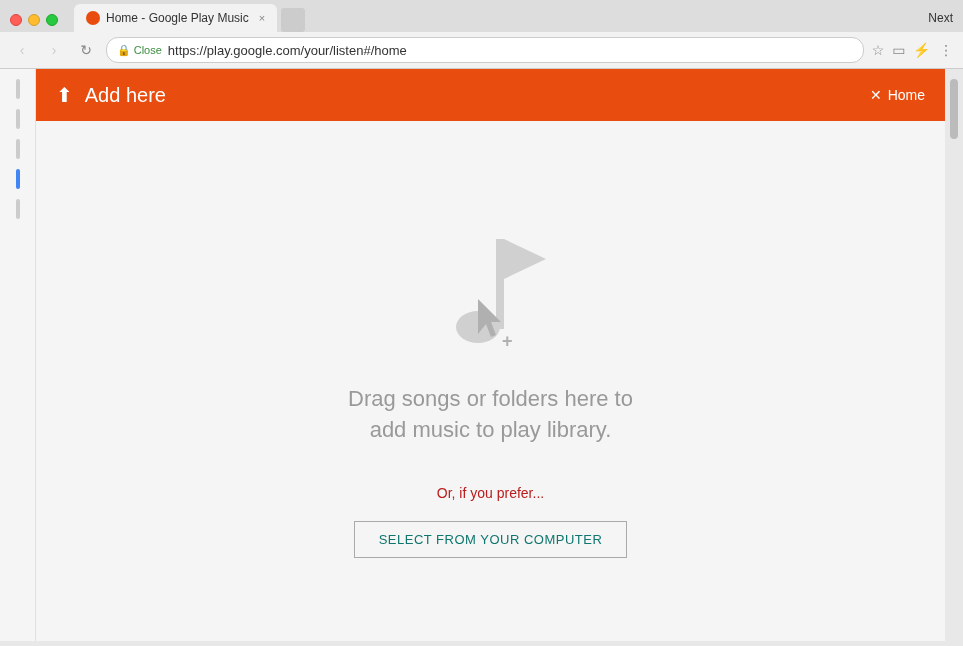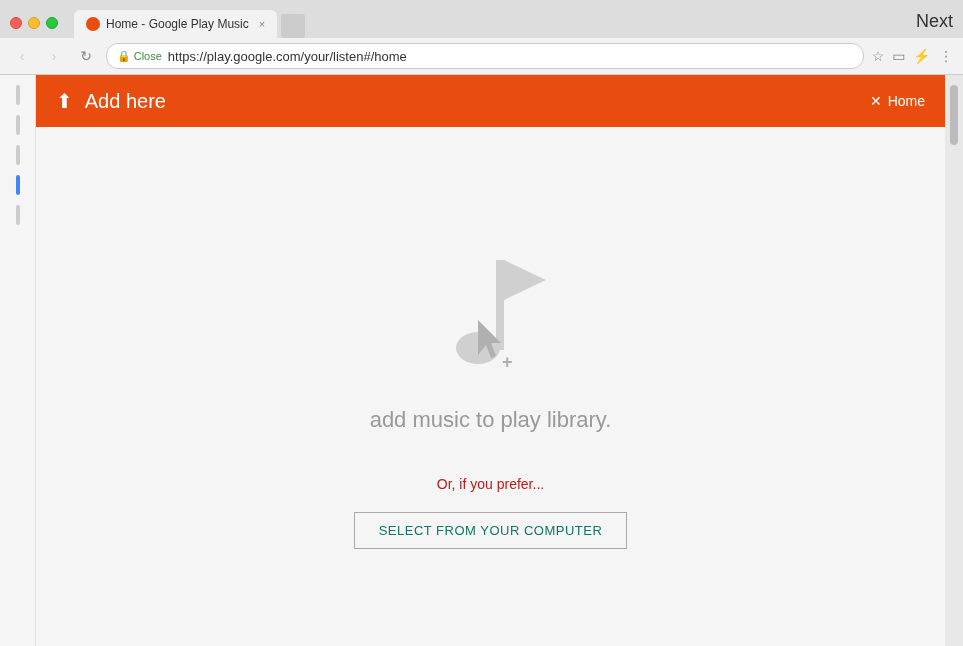--- a/index.html
+++ b/index.html
@@ -14,21 +14,21 @@
     
     .browser-chrome {
       background: #f2f2f2;
       border-bottom: 1px solid #ccc;
     }
 
     .title-bar {
       display: flex;
       align-items: center;
       padding: 8px 10px 0 10px;
-      height: 38px;
+      height: 32px;
       background: #ddd;
     }
 
     .traffic-lights {
       display: flex;
       gap: 6px;
       margin-right: 12px;
     }
 
     .traffic-light {
@@ -82,21 +82,21 @@
       display: flex;
       align-items: center;
       justify-content: center;
       font-size: 14px;
       color: #555;
       margin-left: 4px;
     }
 
     .next-label {
       margin-left: auto;
-      font-size: 18px;
+      font-size: 12px;
       color: #333;
       padding-bottom: 4px;
     }
 
     .address-bar {
       display: flex;
       align-items: center;
       padding: 6px 10px;
       gap: 8px;
       background: #f2f2f2;
@@ -370,20 +370,21 @@
 
           <polygon points="78,30 120,50 78,70" fill="#d0d0d0"></polygon>
 
           <polygon points="52,90 52,125 60,115 65,128 70,126 65,113 75,113" fill="#b0b0b0"></polygon>
 
           <text x="76" y="138" font-size="18" fill="#b0b0b0" font-weight="bold">+</text>
         </svg>
       </div>
 
       <div class="drag-text">
+        <div>Drag songs or folders here to</div>
         <div>add music to play library.</div>
       </div>
 
       <div class="or-text">Or, if you prefer...</div>
 
       <button class="select-btn">SELECT FROM YOUR COMPUTER</button>
 
     </div>
   </div>
 

